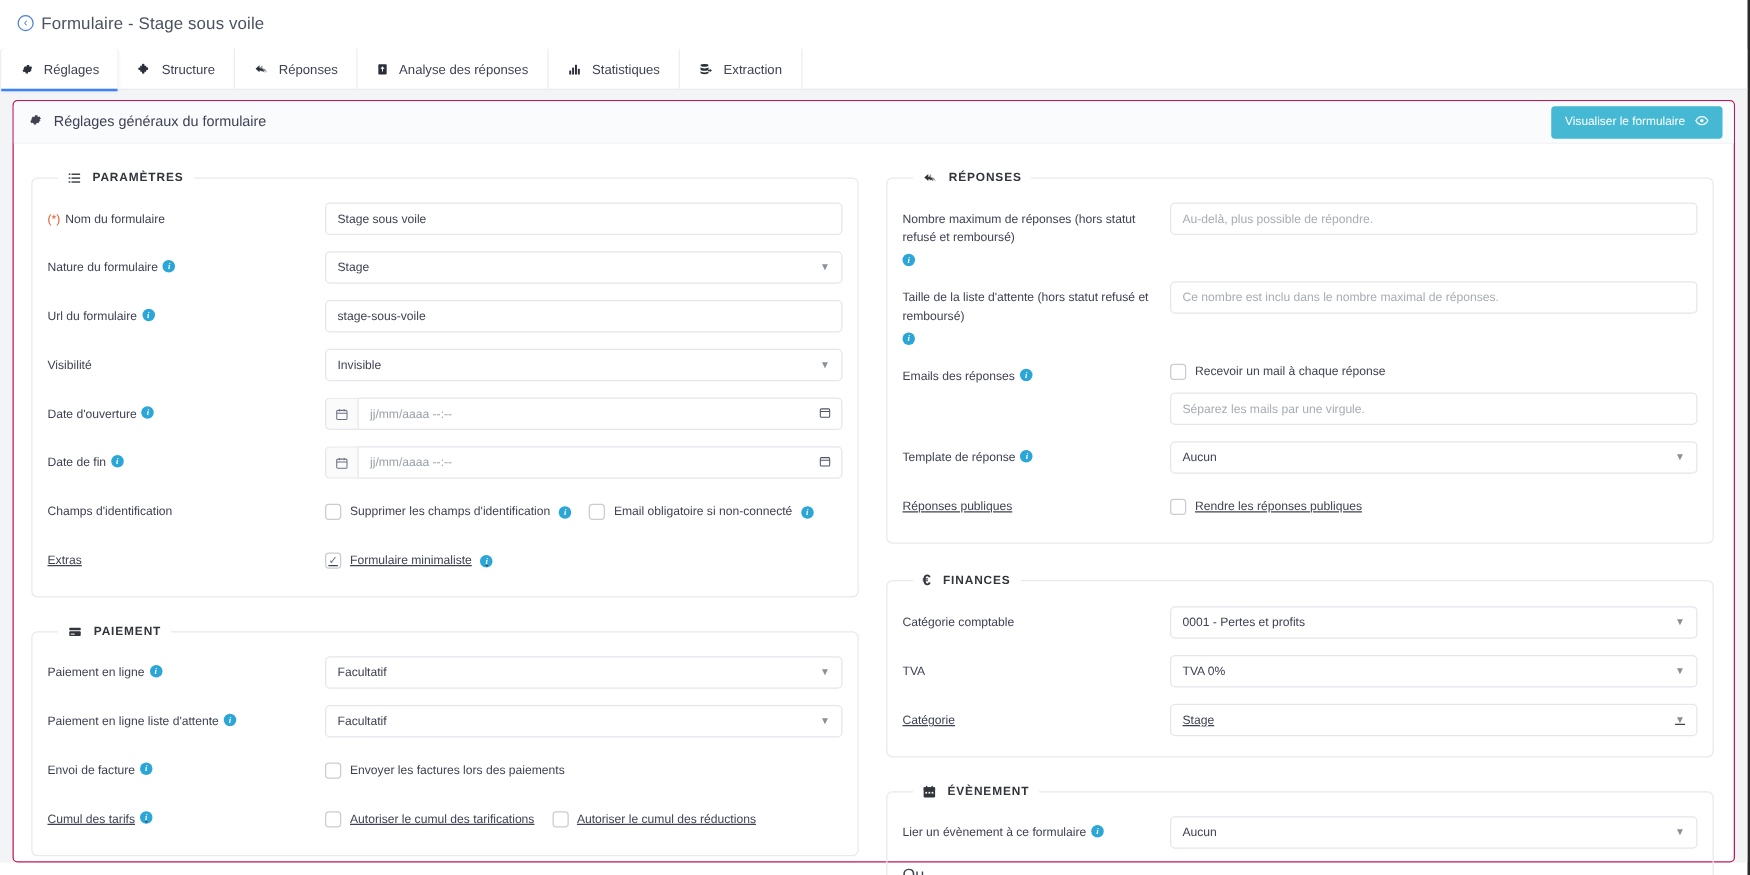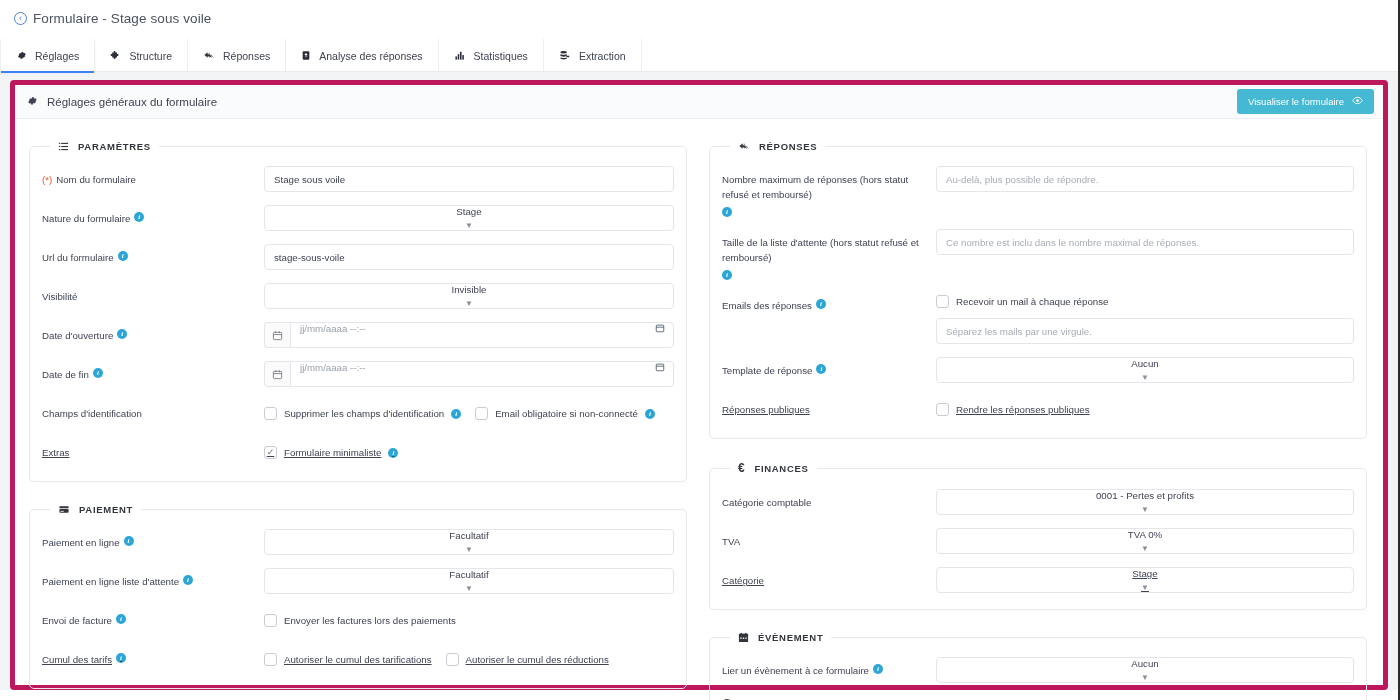--- a/index.html
+++ b/index.html
@@ -57,21 +57,21 @@
   .tabs-filler { flex: 1 1 auto; border-bottom: 1px solid #e9ecef; height: 33px; }
 
   
   .workspace {
     background: #f3f4f6;
     height: 618px;
     padding: 8px 10px 0 10px;
   }
   .panel {
     background: #ffffff;
-    border: 5px solid #be185d;
+    border: 1px solid #be185d;
     border-radius: 4px;
     height: 100%;
   }
   .panel-head {
     height: 34px;
     background: #fafbfc;
     border-bottom: 1px solid #eceef1;
     display: flex; align-items: center; justify-content: space-between;
     padding: 0 9px 0 11px;
     border-radius: 4px 4px 0 0;
@@ -130,38 +130,38 @@
   
   .inp, .sel {
     width: 100%; height: 26px;
     border: 1px solid #e4e6eb; border-radius: 4px;
     background: #ffffff;
     font-size: 9.7px; font-family: inherit; color: #3f4254;
     padding: 0 9px;
     display: flex; align-items: center;
   }
   .inp.ph, .sel.ph { color: #a7acb5; }
-  .sel { justify-content: space-between; cursor: pointer; flex-direction: column; }
+  .sel { justify-content: space-between; cursor: pointer; }
   .caret { color: #8a8f99; font-size: 8px; line-height: 1; }
 
   
   .datectl { display: flex; width: 100%; height: 26px; }
   .date-prefix {
     width: 26px; flex: 0 0 26px;
     border: 1px solid #e4e6eb; border-right: none;
     border-radius: 4px 0 0 4px;
     background: #fbfbfc;
     display: flex; align-items: center; justify-content: center;
     color: #6b7280;
   }
   .date-field {
     flex: 1 1 auto;
     border: 1px solid #e4e6eb; border-radius: 0 4px 4px 0;
     background: #ffffff;
-    display: flex; align-items: flex-start; justify-content: space-between;
+    display: flex; align-items: center; justify-content: space-between;
     padding: 0 8px 0 9px;
     font-size: 9.7px; color: #9aa0a9;
   }
 
   
   .checks { display: flex; align-items: center; flex-wrap: wrap; gap: 6px 14px; min-height: 26px; }
   .chk { display: flex; align-items: center; gap: 7px; font-size: 9.7px; color: #3f4254; cursor: pointer; }
   .box {
     width: 13px; height: 13px; flex: 0 0 13px;
     border: 1px solid #c9ccd2; border-radius: 3px; background: #ffffff;

